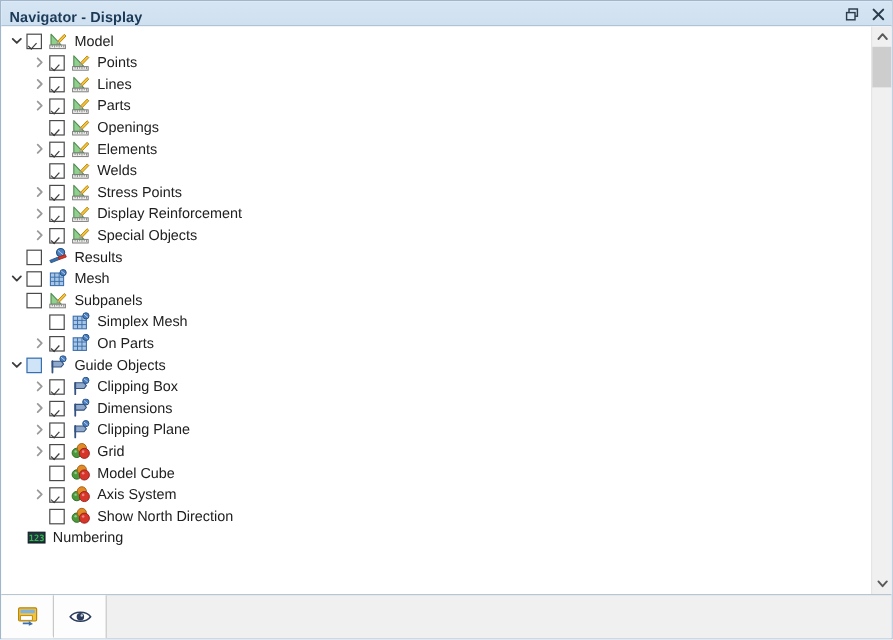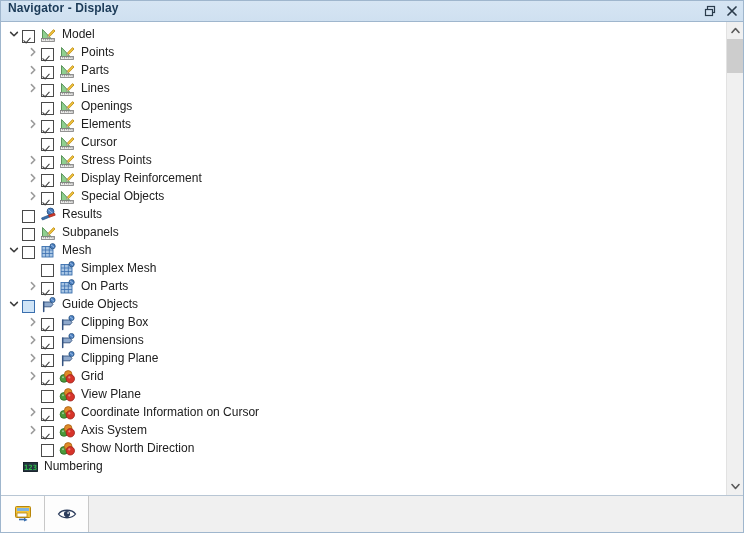--- a/index.html
+++ b/index.html
@@ -21,21 +21,21 @@
     border: 1px solid #9fb6cd;
     overflow: hidden;
   }
 
   
   #titlebar {
     height: 21px;
     background: linear-gradient(to bottom, #d6e5f3 0%, #cfe0f0 100%);
     border-bottom: 1px solid #9fb6cd;
     display: flex;
-    align-items: flex-start;
+    align-items: flex-end;
     padding-left: 7px;
     box-sizing: border-box;
     user-select: none;
   }
   #title-text {
     font-size: 12px;
     font-weight: bold;
     color: #1b3a57;
     letter-spacing: 0.1px;
     flex: 0 0 auto;
@@ -66,21 +66,21 @@
     right: 17px;
     bottom: 0;
     overflow: hidden;
   }
   #tree {
     padding-top: 3px;
   }
   .row {
     height: 18px;
     display: flex;
-    align-items: flex-end;
+    align-items: center;
     white-space: nowrap;
     cursor: default;
   }
 
   .indent { flex: 0 0 auto; }
 
   .twisty {
     flex: 0 0 auto;
     width: 16px;
     height: 18px;
@@ -280,43 +280,43 @@
             <span class="cbox checked"></span>
             <span class="ticon">
               <svg width="17" height="16" viewBox="0 0 17 16">
                 <path d="M2.5 11.5 L2.5 2.5 L11 11.5 Z" fill="#8fd08f" stroke="#4f8a4f" stroke-width=".9" stroke-linejoin="round"></path>
                 <path d="M8.2 8.2 L13.6 2.6 L15 4 L9.6 9.6 Z" fill="#f2c43c" stroke="#b8860b" stroke-width=".8" stroke-linejoin="round"></path>
                 <path d="M8.2 8.2 L9.6 9.6 L7.4 10.4 Z" fill="#e8d7c0" stroke="#9a8570" stroke-width=".6"></path>
                 <rect x="1.5" y="11.5" width="13" height="3" fill="#f0f0ee" stroke="#7a7a7a" stroke-width=".8"></rect>
                 <path d="M3.6 11.8 L3.6 13.2 M5.5 11.8 L5.5 13.6 M7.4 11.8 L7.4 13.2 M9.3 11.8 L9.3 13.6 M11.2 11.8 L11.2 13.2 M13.1 11.8 L13.1 13.6" stroke="#7a7a7a" stroke-width=".7"></path>
               </svg>
             </span>
+            <span class="label">Lines</span>
+          </div>
+          <div class="row">
+            <span class="indent" style="width: 24px;"></span>
+            <span class="twisty">
+              <svg width="10" height="10" viewBox="0 0 10 10">
+                <path d="M3.4 1.6 L6.8 5 L3.4 8.4" fill="none" stroke="#9a9a9a" stroke-width="1.5" stroke-linecap="round" stroke-linejoin="round"></path>
+              </svg>
+            </span>
+            <span class="cbox checked"></span>
+            <span class="ticon">
+              <svg width="17" height="16" viewBox="0 0 17 16">
+                <path d="M2.5 11.5 L2.5 2.5 L11 11.5 Z" fill="#8fd08f" stroke="#4f8a4f" stroke-width=".9" stroke-linejoin="round"></path>
+                <path d="M8.2 8.2 L13.6 2.6 L15 4 L9.6 9.6 Z" fill="#f2c43c" stroke="#b8860b" stroke-width=".8" stroke-linejoin="round"></path>
+                <path d="M8.2 8.2 L9.6 9.6 L7.4 10.4 Z" fill="#e8d7c0" stroke="#9a8570" stroke-width=".6"></path>
+                <rect x="1.5" y="11.5" width="13" height="3" fill="#f0f0ee" stroke="#7a7a7a" stroke-width=".8"></rect>
+                <path d="M3.6 11.8 L3.6 13.2 M5.5 11.8 L5.5 13.6 M7.4 11.8 L7.4 13.2 M9.3 11.8 L9.3 13.6 M11.2 11.8 L11.2 13.2 M13.1 11.8 L13.1 13.6" stroke="#7a7a7a" stroke-width=".7"></path>
+              </svg>
+            </span>
             <span class="label">Parts</span>
           </div>
           <div class="row">
             <span class="indent" style="width: 24px;"></span>
-            <span class="twisty">
-              <svg width="10" height="10" viewBox="0 0 10 10">
-                <path d="M3.4 1.6 L6.8 5 L3.4 8.4" fill="none" stroke="#9a9a9a" stroke-width="1.5" stroke-linecap="round" stroke-linejoin="round"></path>
-              </svg>
-            </span>
-            <span class="cbox checked"></span>
-            <span class="ticon">
-              <svg width="17" height="16" viewBox="0 0 17 16">
-                <path d="M2.5 11.5 L2.5 2.5 L11 11.5 Z" fill="#8fd08f" stroke="#4f8a4f" stroke-width=".9" stroke-linejoin="round"></path>
-                <path d="M8.2 8.2 L13.6 2.6 L15 4 L9.6 9.6 Z" fill="#f2c43c" stroke="#b8860b" stroke-width=".8" stroke-linejoin="round"></path>
-                <path d="M8.2 8.2 L9.6 9.6 L7.4 10.4 Z" fill="#e8d7c0" stroke="#9a8570" stroke-width=".6"></path>
-                <rect x="1.5" y="11.5" width="13" height="3" fill="#f0f0ee" stroke="#7a7a7a" stroke-width=".8"></rect>
-                <path d="M3.6 11.8 L3.6 13.2 M5.5 11.8 L5.5 13.6 M7.4 11.8 L7.4 13.2 M9.3 11.8 L9.3 13.6 M11.2 11.8 L11.2 13.2 M13.1 11.8 L13.1 13.6" stroke="#7a7a7a" stroke-width=".7"></path>
-              </svg>
-            </span>
-            <span class="label">Lines</span>
-          </div>
-          <div class="row">
-            <span class="indent" style="width: 24px;"></span>
             <span class="twisty"></span>
             <span class="cbox checked"></span>
             <span class="ticon">
               <svg width="17" height="16" viewBox="0 0 17 16">
                 <path d="M2.5 11.5 L2.5 2.5 L11 11.5 Z" fill="#8fd08f" stroke="#4f8a4f" stroke-width=".9" stroke-linejoin="round"></path>
                 <path d="M8.2 8.2 L13.6 2.6 L15 4 L9.6 9.6 Z" fill="#f2c43c" stroke="#b8860b" stroke-width=".8" stroke-linejoin="round"></path>
                 <path d="M8.2 8.2 L9.6 9.6 L7.4 10.4 Z" fill="#e8d7c0" stroke="#9a8570" stroke-width=".6"></path>
                 <rect x="1.5" y="11.5" width="13" height="3" fill="#f0f0ee" stroke="#7a7a7a" stroke-width=".8"></rect>
                 <path d="M3.6 11.8 L3.6 13.2 M5.5 11.8 L5.5 13.6 M7.4 11.8 L7.4 13.2 M9.3 11.8 L9.3 13.6 M11.2 11.8 L11.2 13.2 M13.1 11.8 L13.1 13.6" stroke="#7a7a7a" stroke-width=".7"></path>
               </svg>
@@ -348,21 +348,21 @@
             <span class="cbox checked"></span>
             <span class="ticon">
               <svg width="17" height="16" viewBox="0 0 17 16">
                 <path d="M2.5 11.5 L2.5 2.5 L11 11.5 Z" fill="#8fd08f" stroke="#4f8a4f" stroke-width=".9" stroke-linejoin="round"></path>
                 <path d="M8.2 8.2 L13.6 2.6 L15 4 L9.6 9.6 Z" fill="#f2c43c" stroke="#b8860b" stroke-width=".8" stroke-linejoin="round"></path>
                 <path d="M8.2 8.2 L9.6 9.6 L7.4 10.4 Z" fill="#e8d7c0" stroke="#9a8570" stroke-width=".6"></path>
                 <rect x="1.5" y="11.5" width="13" height="3" fill="#f0f0ee" stroke="#7a7a7a" stroke-width=".8"></rect>
                 <path d="M3.6 11.8 L3.6 13.2 M5.5 11.8 L5.5 13.6 M7.4 11.8 L7.4 13.2 M9.3 11.8 L9.3 13.6 M11.2 11.8 L11.2 13.2 M13.1 11.8 L13.1 13.6" stroke="#7a7a7a" stroke-width=".7"></path>
               </svg>
             </span>
-            <span class="label">Cursor</span>
+            <span class="label">Welds</span>
           </div>
           <div class="row">
             <span class="indent" style="width: 24px;"></span>
             <span class="twisty">
               <svg width="10" height="10" viewBox="0 0 10 10">
                 <path d="M3.4 1.6 L6.8 5 L3.4 8.4" fill="none" stroke="#9a9a9a" stroke-width="1.5" stroke-linecap="round" stroke-linejoin="round"></path>
               </svg>
             </span>
             <span class="cbox checked"></span>
             <span class="ticon">
@@ -423,50 +423,50 @@
                 <circle cx="10.5" cy="4.5" r="3.4" fill="#4a7fc1" stroke="#27507f" stroke-width=".9"></circle>
                 <path d="M8.2 2.6 C10 4 11 5.2 12.8 6.4" fill="none" stroke="#bcd6f0" stroke-width=".8"></path>
                 <path d="M1.5 11 L8.5 8.2 L9.5 10.2 L2.5 13 Z" fill="#3a6fae" stroke="#27507f" stroke-width=".7"></path>
                 <path d="M8.5 8.2 L14.5 6.2 L15.2 8.2 L9.5 10.2 Z" fill="#d33a2a" stroke="#9a2218" stroke-width=".7"></path>
               </svg>
             </span>
             <span class="label">Results</span>
           </div>
           <div class="row">
             <span class="indent" style="width: 5px;"></span>
-            <span class="twisty"></span>
-            <span class="cbox"></span>
-            <span class="ticon">
-              <svg width="17" height="16" viewBox="0 0 17 16">
-                <path d="M2.5 11.5 L2.5 2.5 L11 11.5 Z" fill="#8fd08f" stroke="#4f8a4f" stroke-width=".9" stroke-linejoin="round"></path>
-                <path d="M8.2 8.2 L13.6 2.6 L15 4 L9.6 9.6 Z" fill="#f2c43c" stroke="#b8860b" stroke-width=".8" stroke-linejoin="round"></path>
-                <path d="M8.2 8.2 L9.6 9.6 L7.4 10.4 Z" fill="#e8d7c0" stroke="#9a8570" stroke-width=".6"></path>
-                <rect x="1.5" y="11.5" width="13" height="3" fill="#f0f0ee" stroke="#7a7a7a" stroke-width=".8"></rect>
-                <path d="M3.6 11.8 L3.6 13.2 M5.5 11.8 L5.5 13.6 M7.4 11.8 L7.4 13.2 M9.3 11.8 L9.3 13.6 M11.2 11.8 L11.2 13.2 M13.1 11.8 L13.1 13.6" stroke="#7a7a7a" stroke-width=".7"></path>
-              </svg>
-            </span>
-            <span class="label">Subpanels</span>
-          </div>
-          <div class="row">
-            <span class="indent" style="width: 5px;"></span>
             <span class="twisty">
               <svg width="10" height="10" viewBox="0 0 10 10">
                 <path d="M1.6 3.4 L5 6.8 L8.4 3.4" fill="none" stroke="#3c3c3c" stroke-width="1.5" stroke-linecap="round" stroke-linejoin="round"></path>
               </svg>
             </span>
             <span class="cbox"></span>
             <span class="ticon">
               <svg width="17" height="16" viewBox="0 0 17 16">
                 <rect x="2" y="3.5" width="11" height="10.5" fill="#a9c6e4" stroke="#3a6fae" stroke-width=".9"></rect>
                 <path d="M5.6 3.5 L5.6 14 M9.3 3.5 L9.3 14 M2 7 L13 7 M2 10.5 L13 10.5" stroke="#3a6fae" stroke-width=".8"></path>
                 <circle cx="12.6" cy="3.2" r="2.6" fill="#4a7fc1" stroke="#27507f" stroke-width=".8"></circle>
                 <path d="M11 1.8 C12.2 2.7 13 3.5 14.2 4.4" fill="none" stroke="#cfe0f5" stroke-width=".7"></path>
               </svg>
             </span>
             <span class="label">Mesh</span>
+          </div>
+          <div class="row">
+            <span class="indent" style="width: 5px;"></span>
+            <span class="twisty"></span>
+            <span class="cbox"></span>
+            <span class="ticon">
+              <svg width="17" height="16" viewBox="0 0 17 16">
+                <path d="M2.5 11.5 L2.5 2.5 L11 11.5 Z" fill="#8fd08f" stroke="#4f8a4f" stroke-width=".9" stroke-linejoin="round"></path>
+                <path d="M8.2 8.2 L13.6 2.6 L15 4 L9.6 9.6 Z" fill="#f2c43c" stroke="#b8860b" stroke-width=".8" stroke-linejoin="round"></path>
+                <path d="M8.2 8.2 L9.6 9.6 L7.4 10.4 Z" fill="#e8d7c0" stroke="#9a8570" stroke-width=".6"></path>
+                <rect x="1.5" y="11.5" width="13" height="3" fill="#f0f0ee" stroke="#7a7a7a" stroke-width=".8"></rect>
+                <path d="M3.6 11.8 L3.6 13.2 M5.5 11.8 L5.5 13.6 M7.4 11.8 L7.4 13.2 M9.3 11.8 L9.3 13.6 M11.2 11.8 L11.2 13.2 M13.1 11.8 L13.1 13.6" stroke="#7a7a7a" stroke-width=".7"></path>
+              </svg>
+            </span>
+            <span class="label">Subpanels</span>
           </div>
           <div class="row">
             <span class="indent" style="width: 24px;"></span>
             <span class="twisty"></span>
             <span class="cbox"></span>
             <span class="ticon">
               <svg width="17" height="16" viewBox="0 0 17 16">
                 <rect x="2" y="3.5" width="11" height="10.5" fill="#a9c6e4" stroke="#3a6fae" stroke-width=".9"></rect>
                 <path d="M5.6 3.5 L5.6 14 M9.3 3.5 L9.3 14 M2 7 L13 7 M2 10.5 L13 10.5" stroke="#3a6fae" stroke-width=".8"></path>
                 <circle cx="12.6" cy="3.2" r="2.6" fill="#4a7fc1" stroke="#27507f" stroke-width=".8"></circle>
@@ -590,40 +590,21 @@
             <span class="cbox"></span>
             <span class="ticon">
               <svg width="17" height="16" viewBox="0 0 17 16">
                 <circle cx="5" cy="9.4" r="3.9" fill="#4a9a3a" stroke="#2f6a24" stroke-width=".8"></circle>
                 <circle cx="9.2" cy="5.4" r="3.8" fill="#e08b28" stroke="#a85f14" stroke-width=".8"></circle>
                 <circle cx="11.3" cy="9.8" r="4.2" fill="#d7342a" stroke="#9a2018" stroke-width=".8"></circle>
                 <circle cx="4" cy="8.2" r="1" fill="#ffffff" opacity=".45"></circle>
                 <circle cx="10.3" cy="8.4" r="1.1" fill="#ffffff" opacity=".42"></circle>
               </svg>
             </span>
-            <span class="label">View Plane</span>
-          </div>
-          <div class="row">
-            <span class="indent" style="width: 24px;"></span>
-            <span class="twisty">
-              <svg width="10" height="10" viewBox="0 0 10 10">
-                <path d="M3.4 1.6 L6.8 5 L3.4 8.4" fill="none" stroke="#9a9a9a" stroke-width="1.5" stroke-linecap="round" stroke-linejoin="round"></path>
-              </svg>
-            </span>
-            <span class="cbox checked"></span>
-            <span class="ticon">
-              <svg width="17" height="16" viewBox="0 0 17 16">
-                <circle cx="5" cy="9.4" r="3.9" fill="#4a9a3a" stroke="#2f6a24" stroke-width=".8"></circle>
-                <circle cx="9.2" cy="5.4" r="3.8" fill="#e08b28" stroke="#a85f14" stroke-width=".8"></circle>
-                <circle cx="11.3" cy="9.8" r="4.2" fill="#d7342a" stroke="#9a2018" stroke-width=".8"></circle>
-                <circle cx="4" cy="8.2" r="1" fill="#ffffff" opacity=".45"></circle>
-                <circle cx="10.3" cy="8.4" r="1.1" fill="#ffffff" opacity=".42"></circle>
-              </svg>
-            </span>
-            <span class="label">Coordinate Information on Cursor</span>
+            <span class="label">Model Cube</span>
           </div>
           <div class="row">
             <span class="indent" style="width: 24px;"></span>
             <span class="twisty">
               <svg width="10" height="10" viewBox="0 0 10 10">
                 <path d="M3.4 1.6 L6.8 5 L3.4 8.4" fill="none" stroke="#9a9a9a" stroke-width="1.5" stroke-linecap="round" stroke-linejoin="round"></path>
               </svg>
             </span>
             <span class="cbox checked"></span>
             <span class="ticon">

